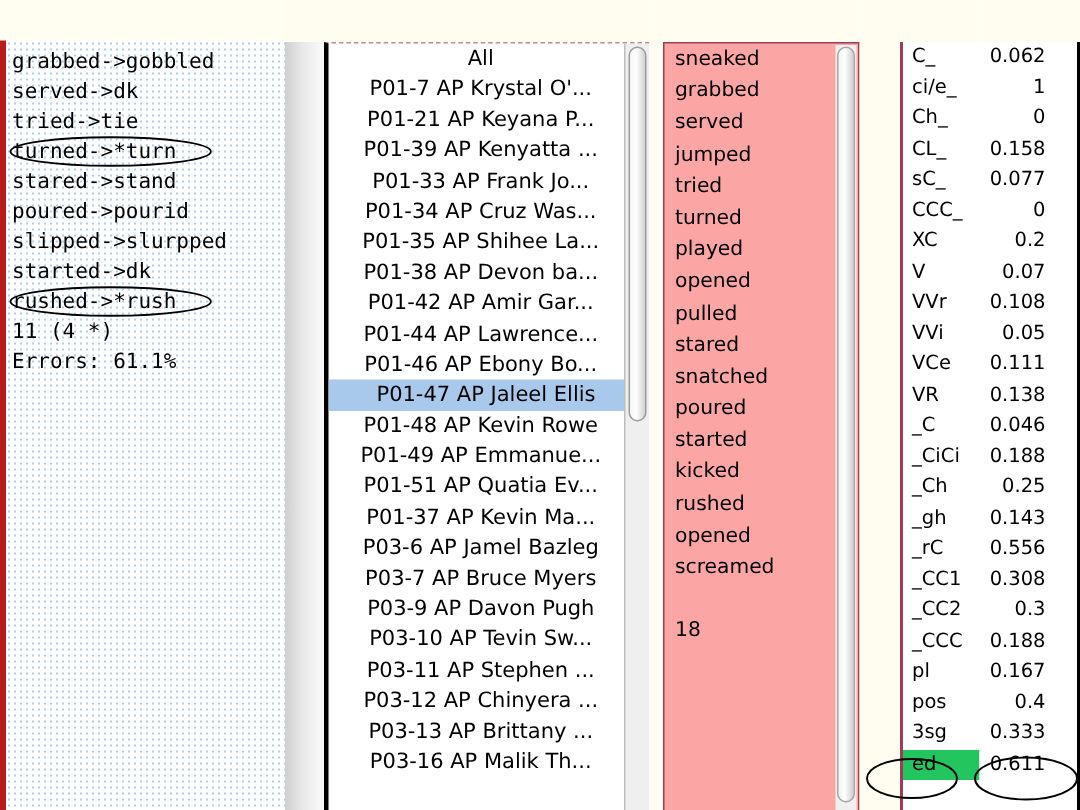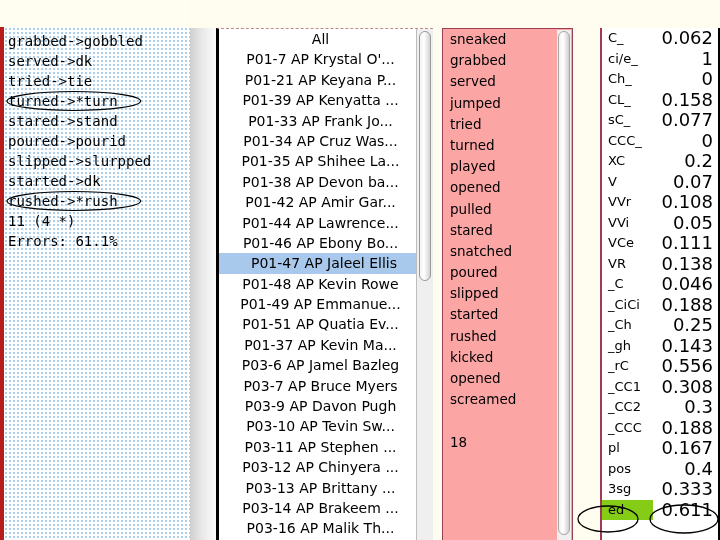--- a/index.html
+++ b/index.html
@@ -185,44 +185,44 @@
   }
   .srow {
     font-family: "DejaVu Sans", sans-serif;
     font-size: 13px;
     line-height: 20.5px;
     height: 20.5px;
     padding-left: 6px;
     color: #000;
     white-space: nowrap;
   }
-  .srow.sel { background: #84cc16; }
+  .srow.sel { background: #22c55e; }
 
   
   #panel-rates {
     position: absolute;
     left: 653px; top: 0;
     width: 67px; height: 540px;
     background: #fffdf0;
   }
   #rates-box {
     position: absolute;
     left: 0px; top: 28px;
     width: 67px; height: 512px;
     background: #ffffff;
     border-right: 2px solid #000000;
     box-sizing: border-box;
     overflow: hidden;
   }
   .rrow {
     font-family: "DejaVu Sans", sans-serif;
-    font-size: 18px;
+    font-size: 13px;
     line-height: 20.5px;
     height: 20.5px;
-    padding-right: 5px;
+    padding-right: 21px;
     text-align: right;
     color: #000;
     white-space: nowrap;
   }
 
   .ov { position:absolute; pointer-events:none; }
 </style>
 </head>
 <body>
 
@@ -289,21 +289,20 @@
           <div class="strow">P01-49 AP Emmanue...</div>
           <div class="strow">P01-51 AP Quatia Ev...</div>
           <div class="strow">P01-37 AP Kevin Ma...</div>
           <div class="strow">P03-6 AP Jamel Bazleg</div>
           <div class="strow">P03-7 AP Bruce Myers</div>
           <div class="strow">P03-9 AP Davon Pugh</div>
           <div class="strow">P03-10 AP Tevin Sw...</div>
           <div class="strow">P03-11 AP Stephen ...</div>
           <div class="strow">P03-12 AP Chinyera ...</div>
           <div class="strow">P03-13 AP Brittany ...</div>
-          <div class="strow">P03-14 AP Brakeem ...</div>
           <div class="strow">P03-16 AP Malik Th...</div>
         </div>
       <div id="students-scroll">
         <div id="students-thumb"></div>
       </div>
     </div>
   </div>
 
   <div id="panel-words">
     <div id="words-box">
@@ -313,24 +312,23 @@
           <div class="wrow">served</div>
           <div class="wrow">jumped</div>
           <div class="wrow">tried</div>
           <div class="wrow">turned</div>
           <div class="wrow">played</div>
           <div class="wrow">opened</div>
           <div class="wrow">pulled</div>
           <div class="wrow">stared</div>
           <div class="wrow">snatched</div>
           <div class="wrow">poured</div>
-          <div class="wrow">slipped</div>
           <div class="wrow">started</div>
+          <div class="wrow">kicked</div>
           <div class="wrow">rushed</div>
-          <div class="wrow">kicked</div>
           <div class="wrow">opened</div>
           <div class="wrow">screamed</div>
           <div class="wrow"></div>
           <div class="wrow">18</div>
         </div>
       <div id="words-scroll">
         <div id="words-thumb"></div>
       </div>
     </div>
   </div>

